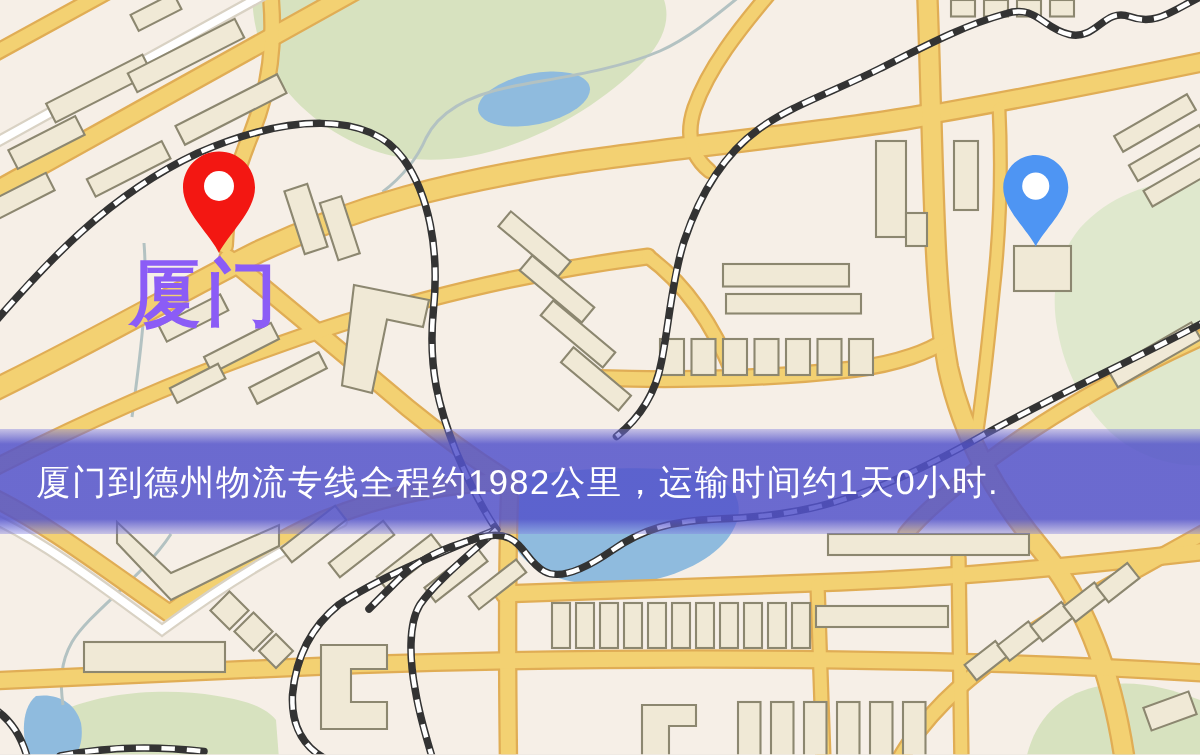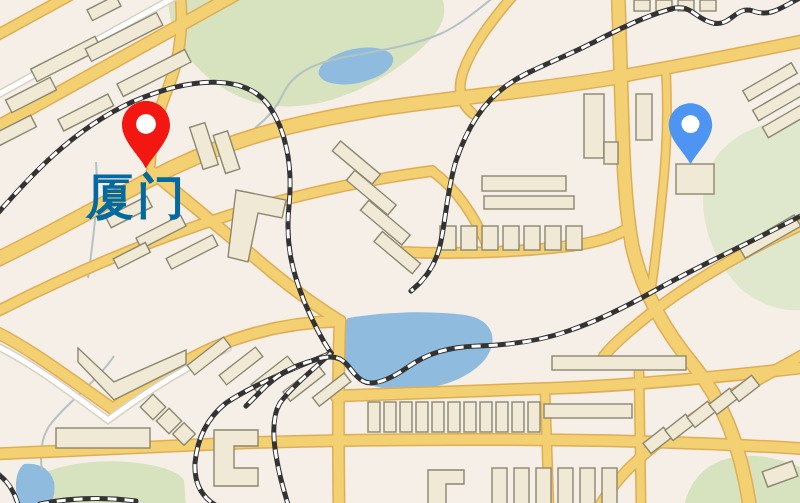--- a/index.html
+++ b/index.html
@@ -30,21 +30,21 @@
       rgba(83,83,203,0.85) 60px,
       rgba(130,128,226,0.40) 70px);
     display:flex;align-items:center;
   }
   .banner-text{
     color:#ffffff;font-size:23px;letter-spacing:1px;
     padding-left:24px;white-space:nowrap;
   }
   
   .map-label{position:absolute;font-size:48px;line-height:1;font-weight:600;letter-spacing:3px;white-space:nowrap;}
-  .label-origin{left:86px;top:173px;color:#0369a1;}
+  .label-origin{left:86px;top:173px;color:#8b5cf6;}
   .label-destination{left:634px;top:180px;color:#2a1bd8;}
   
   .pin{position:absolute;}
   .pin-origin{left:120px;top:100px;width:52px;height:70px;}
   .pin-destination{left:667px;top:100px;width:47px;height:68px;}
   .pin svg{display:block;width:100%;height:100%;}
 </style>
 </head>
 <body>
 
@@ -269,20 +269,23 @@
       </g>
       <g>
         <path class="rail-base" d="M-8,470 C8,479 15,492 19,508"></path>
         <path class="rail-dash" d="M-8,470 C8,479 15,492 19,508"></path>
         <path class="rail-base" d="M40,504 C70,498 102,497 136,501"></path>
         <path class="rail-dash" d="M40,504 C70,498 102,497 136,501"></path>
       </g>
     </g>
   </svg>
 
+  <div class="banner">
+    <span class="banner-text">厦门到德州物流专线全程约1982公里，运输时间约1天0小时.</span>
+  </div>
 
   <div class="pin pin-origin">
     <svg viewBox="0 0 52 70">
       <path d="M26 1C12.7 1 2 11.7 2 25c0 8.4 4.8 16.3 10 23.5C17.7 56.4 23 62.5 26 68.5c3-6 8.3-12.1 14-20C45.2 41.3 50 33.4 50 25 50 11.7 39.3 1 26 1z" fill="#f31712"></path>
       <circle cx="26" cy="24" r="10" fill="#ffffff"></circle>
     </svg>
   </div>
   <div class="map-label label-origin">厦门</div>
 
   <div class="pin pin-destination">

